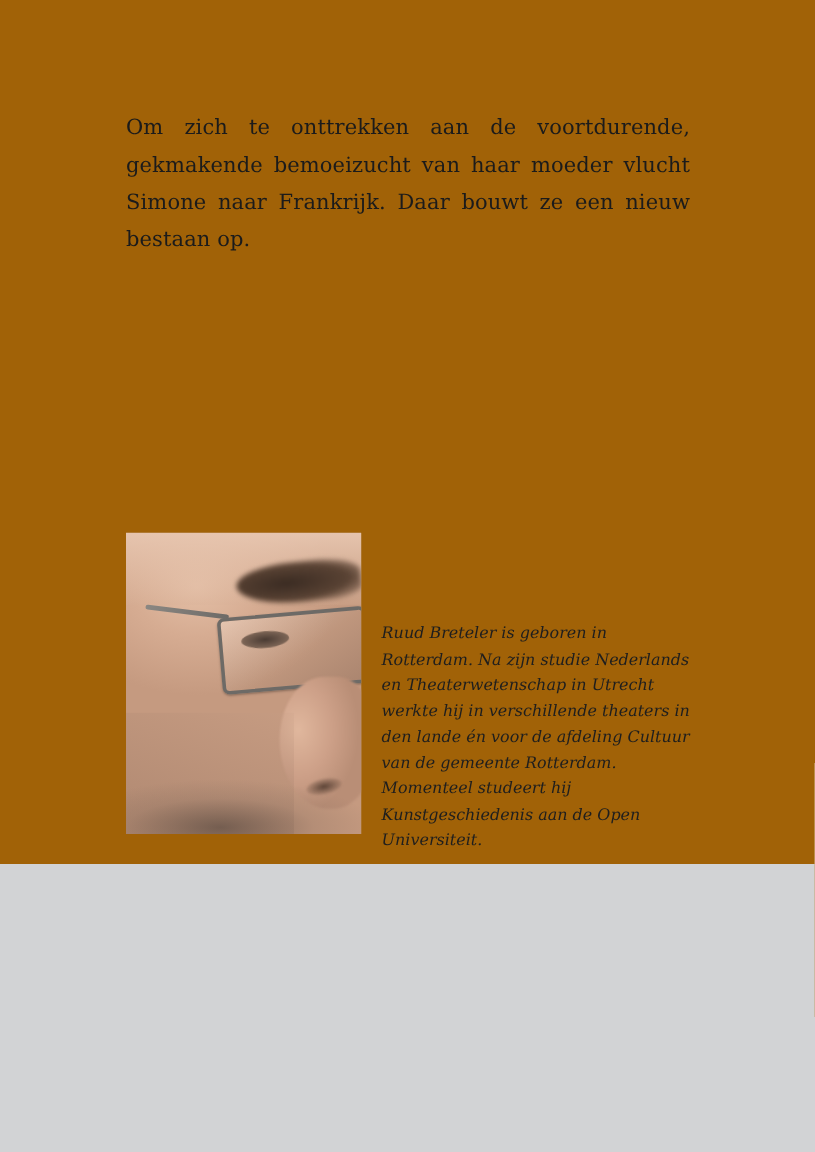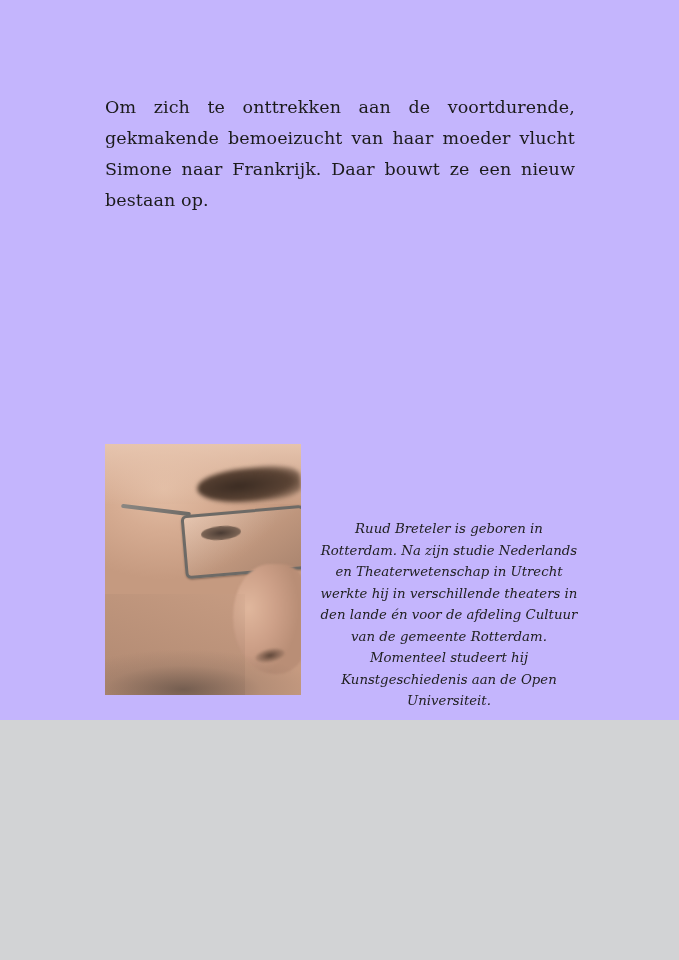--- a/index.html
+++ b/index.html
@@ -14,21 +14,21 @@
     overflow: hidden;
     position: relative;
   }
 
   .page {
     position: absolute;
     left: 0;
     top: 0;
     width: 679px;
     height: 960px;
-    background: #c4b5fd;
+    background: #a16207;
   }
 
   
   .blurb {
     position: absolute;
     left: 105px;
     top: 92px;
     width: 470px;
     font-family: "DejaVu Serif", serif;
     font-size: 17.5px;
@@ -147,21 +147,20 @@
   .bio {
     position: absolute;
     left: 318px;
     top: 518px;
     width: 262px;
     font-family: "DejaVu Serif", serif;
     font-style: italic;
     font-size: 13.3px;
     line-height: 21.5px;
     color: #1e1e1e;
-    text-align: center;
   }
   .bio p { margin: 0; }
 
   
   .footer-band {
     position: absolute;
     left: 0;
     top: 720px;
     width: 679px;
     height: 240px;

